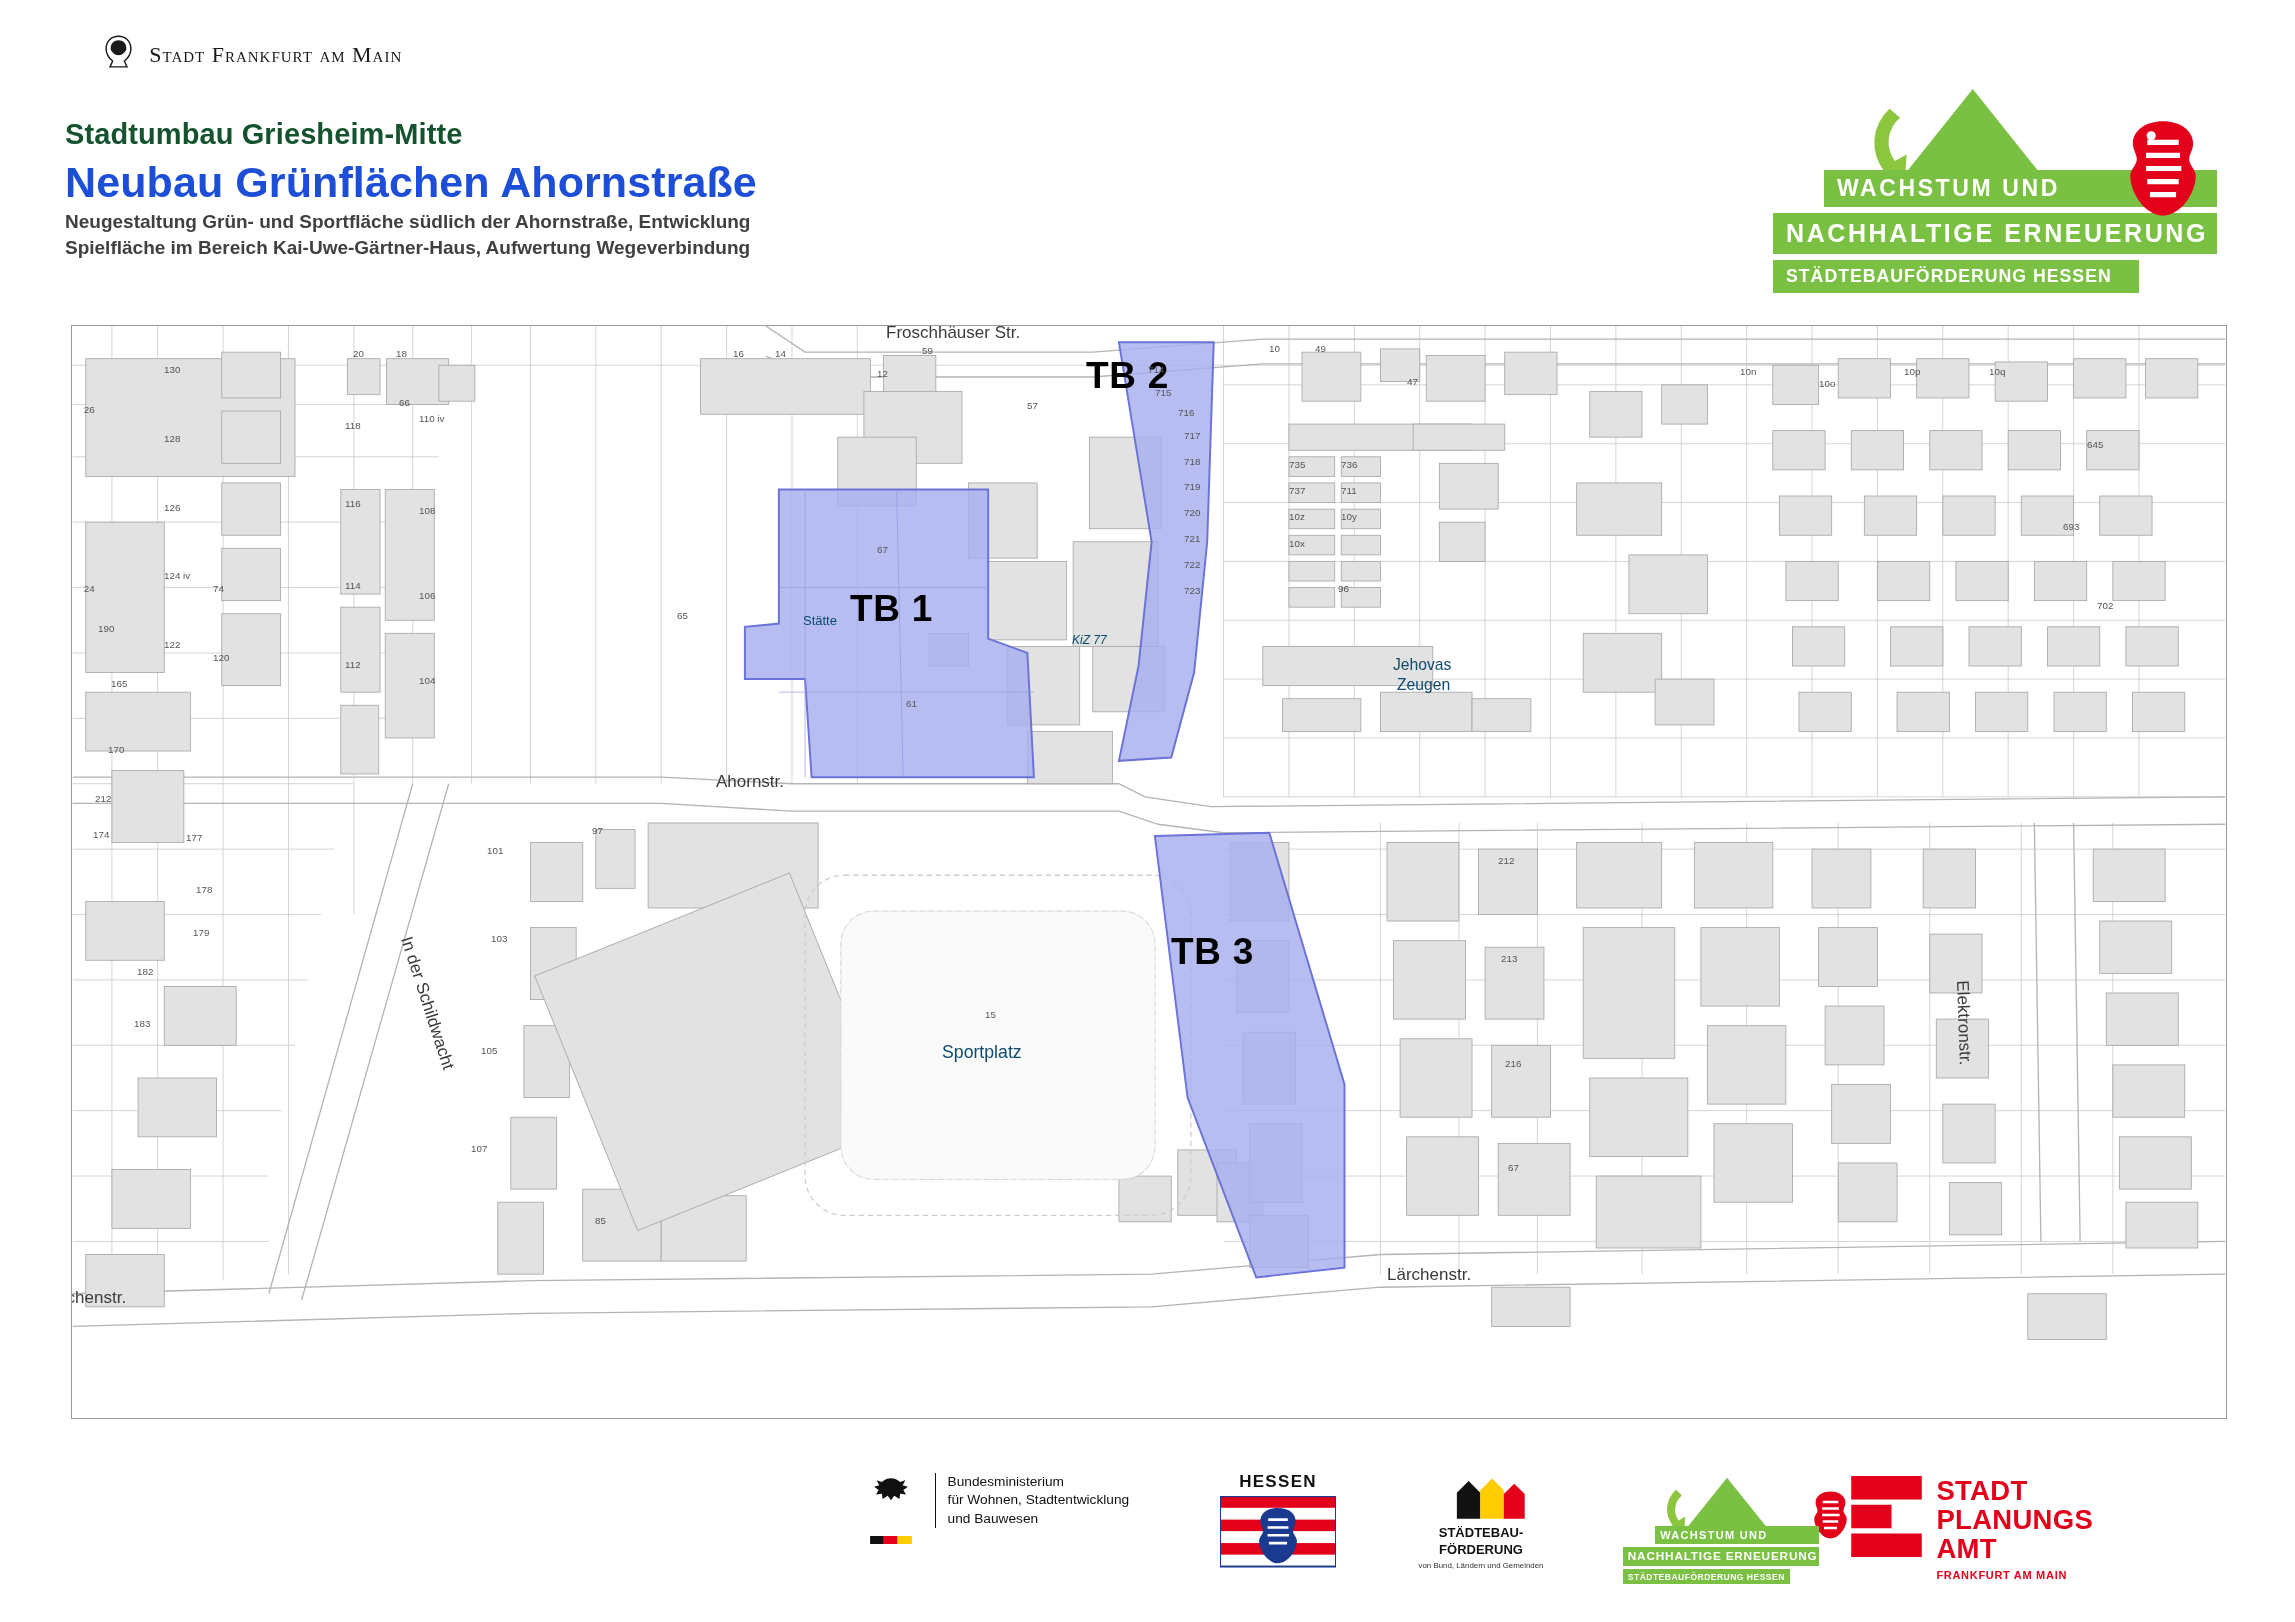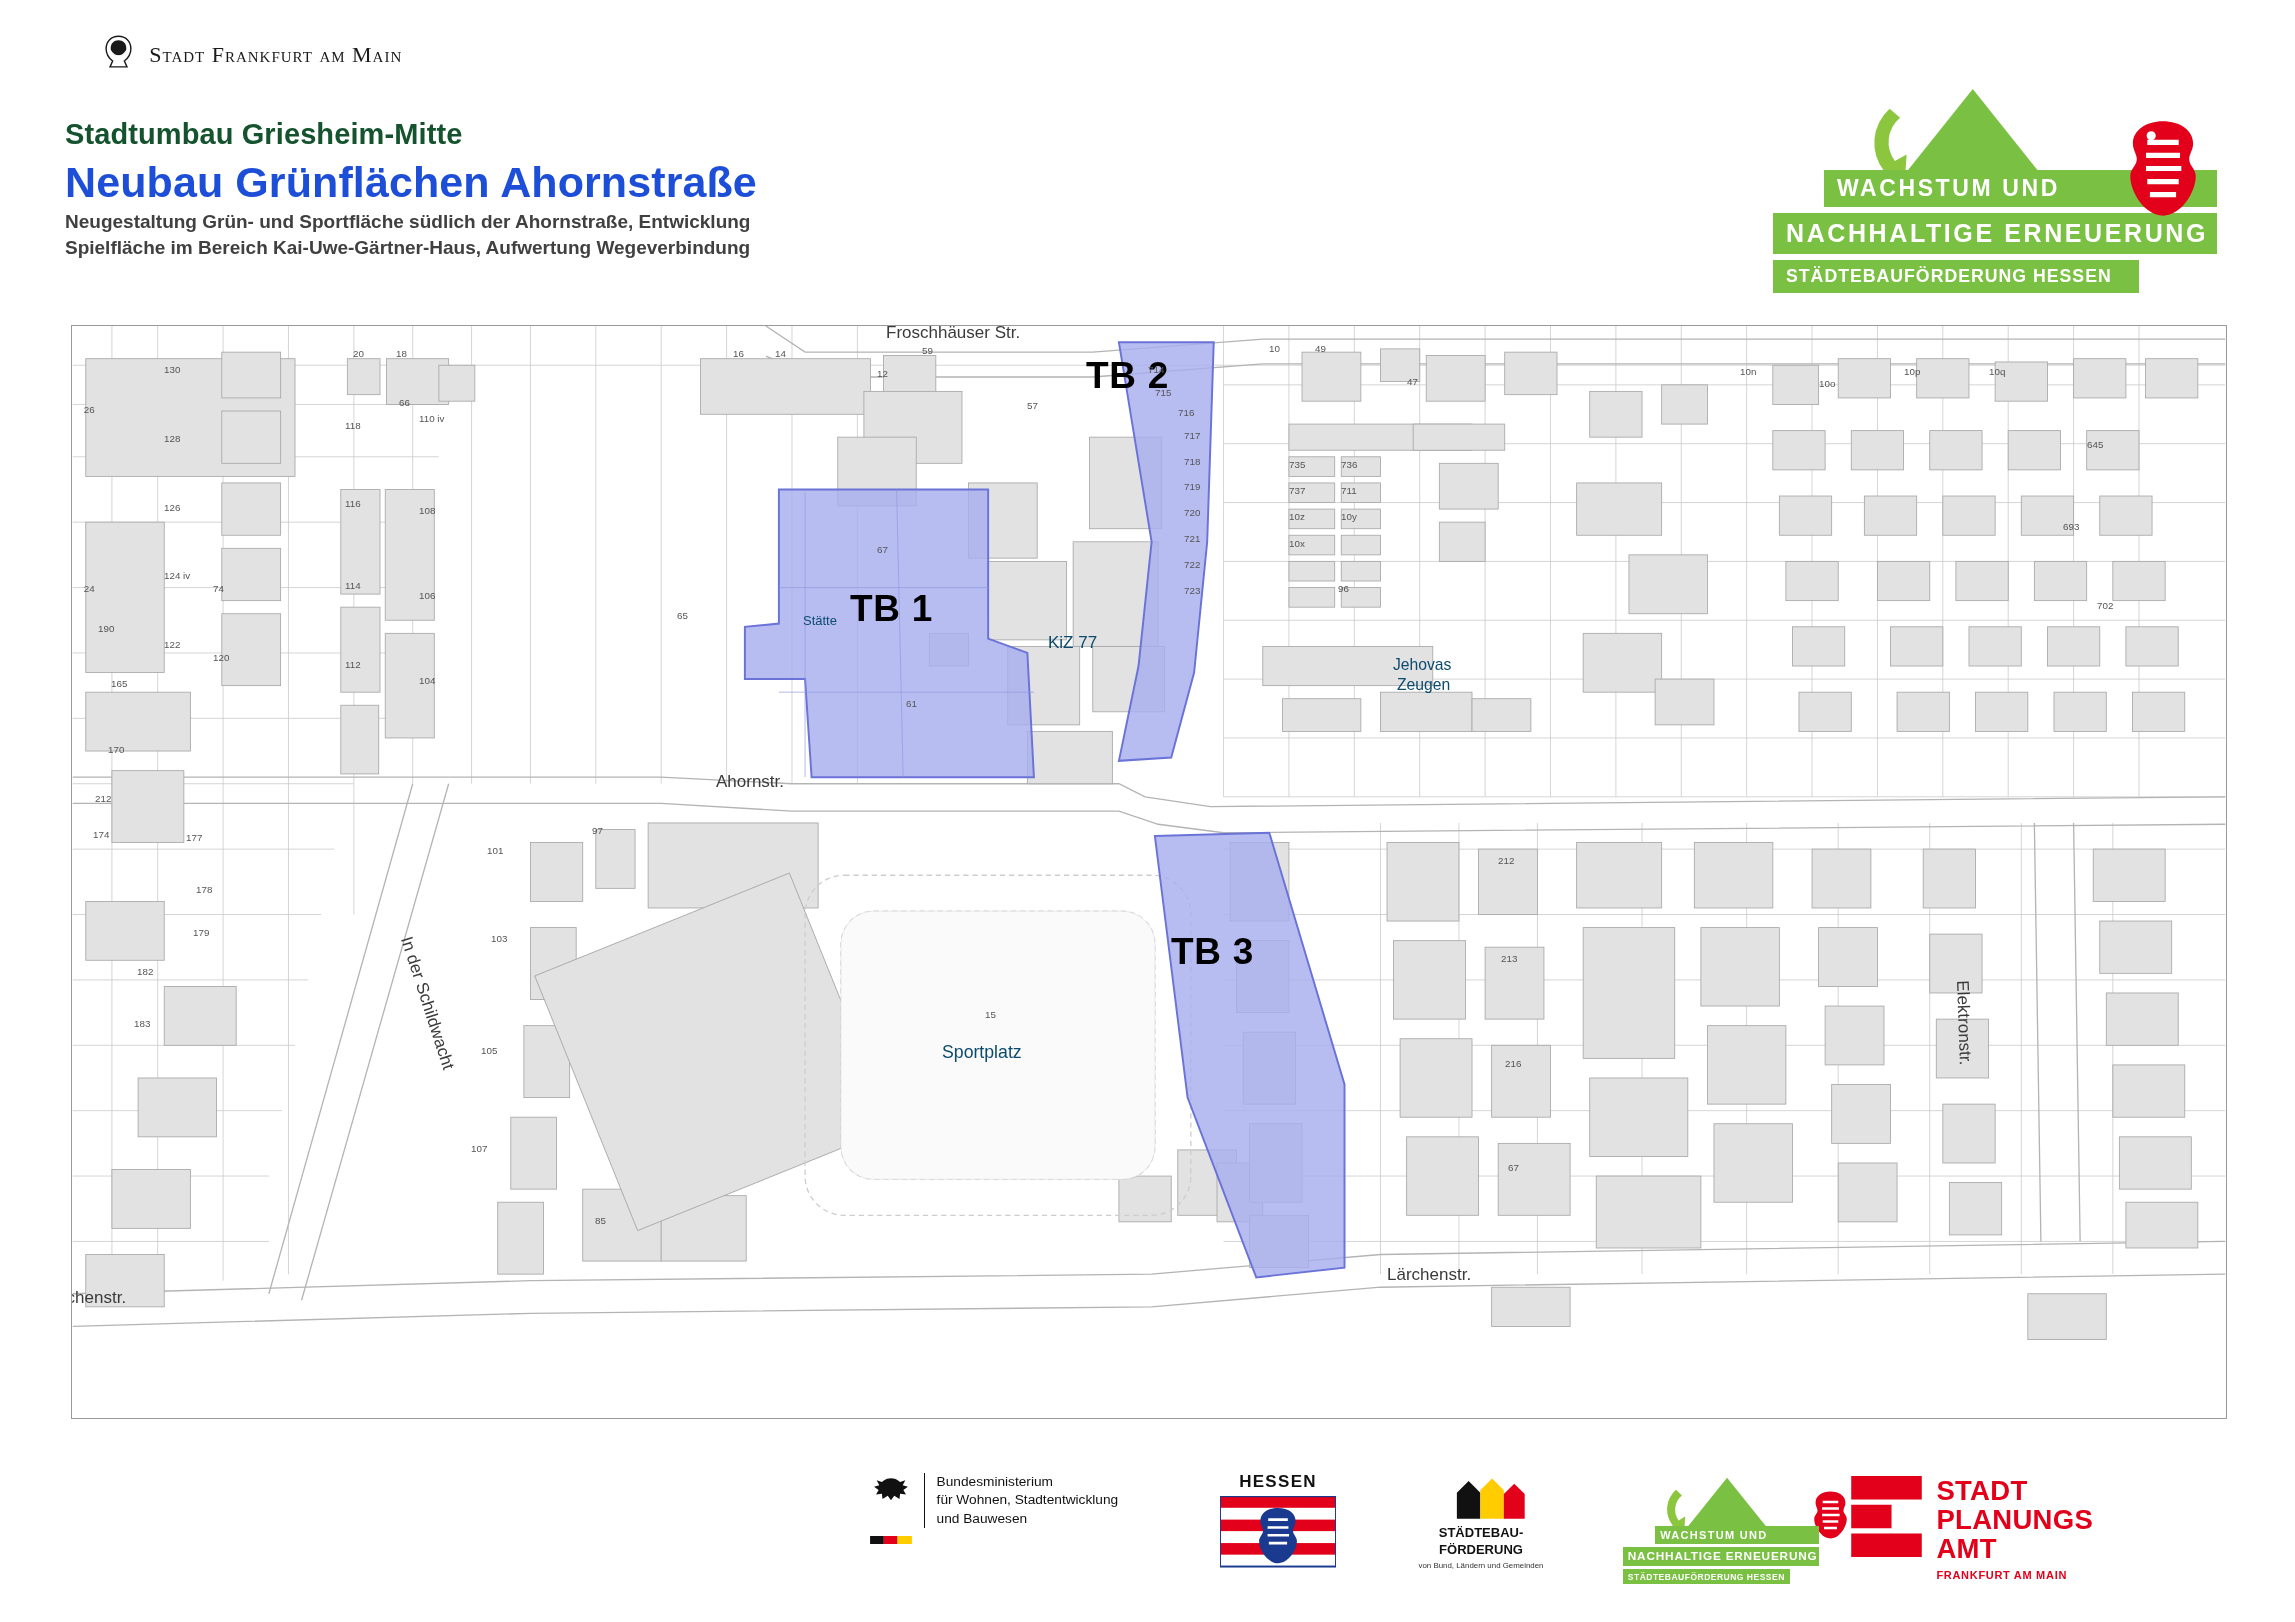--- a/index.html
+++ b/index.html
@@ -551,21 +551,21 @@
   <div class="tb-label" style="left:1099px; top:605px;">TB 3</div>
 
   <div class="street-label" style="left:814px; top:-3.3px;">Froschhäuser Str.</div>
   <div class="street-label" style="left:644px; top:446px;">Ahornstr.</div>
   <div class="street-label" style="left:343px; top:608px; transform:rotate(72deg); transform-origin: left top;">In der Schildwacht</div>
   <div class="street-label" style="left:1315px; top:939px;">Lärchenstr.</div>
   <div class="street-label" style="left:1900px; top:654px; transform:rotate(88deg); transform-origin:left top;">Elektronstr.</div>
   <div class="street-label" style="left:-19.6px; top:962px;">...chenstr.</div>
 
   <div class="map-text" style="left:870px; top:716px; font-size:17.7px;">Sportplatz</div>
-  <div class="map-text" style="left:976px; top:307px; font-size:17px;">KiZ 77</div>
+  <div class="map-text" style="left:1000px; top:307px; font-size:12px;font-style:italic;">KiZ 77</div>
   <div class="map-text" style="left:1321px; top:330px; font-size:15.7px;">Jehovas</div>
   <div class="map-text" style="left:1325px; top:350px; font-size:15.7px;">Zeugen</div>
   <div class="map-text" style="left:731px; top:287px; font-size:13px;">Stätte</div>
 
   <div class="parcel-num" style="left:92px; top:39px;">130</div>
   <div class="parcel-num" style="left:92px; top:108px;">128</div>
   <div class="parcel-num" style="left:92px; top:177px;">126</div>
   <div class="parcel-num" style="left:92px; top:245px;">124 iv</div>
   <div class="parcel-num" style="left:26px;  top:298px;">190</div>
   <div class="parcel-num" style="left:92px; top:314px;">122</div>
@@ -652,21 +652,21 @@
         </svg>
       </span>
       <span class="flag">
         <svg viewBox="0 0 64 13" width="42" height="8.5">
           <rect x="0" y="0" width="21" height="13" fill="#111"></rect>
           <rect x="21" y="0" width="21" height="13" fill="#e2001a"></rect>
           <rect x="42" y="0" width="22" height="13" fill="#ffcc00"></rect>
         </svg>
       </span>
     </div>
-    <div style="border-left:1.3px solid #111; padding-left:11.8px; margin-left:0;">
+    <div style="border-left:1.3px solid #111; padding-left:11.8px; margin-left:11px;">
       <div class="txt">Bundesministerium</div>
       <div class="txt">für Wohnen, Stadtentwicklung</div>
       <div class="txt">und Bauwesen</div>
     </div>
   </div>
 
   <div id="hessen-logo">
     <div class="hlabel">HESSEN</div>
     <span>
       <svg viewBox="0 0 178 110" width="116" height="72">

